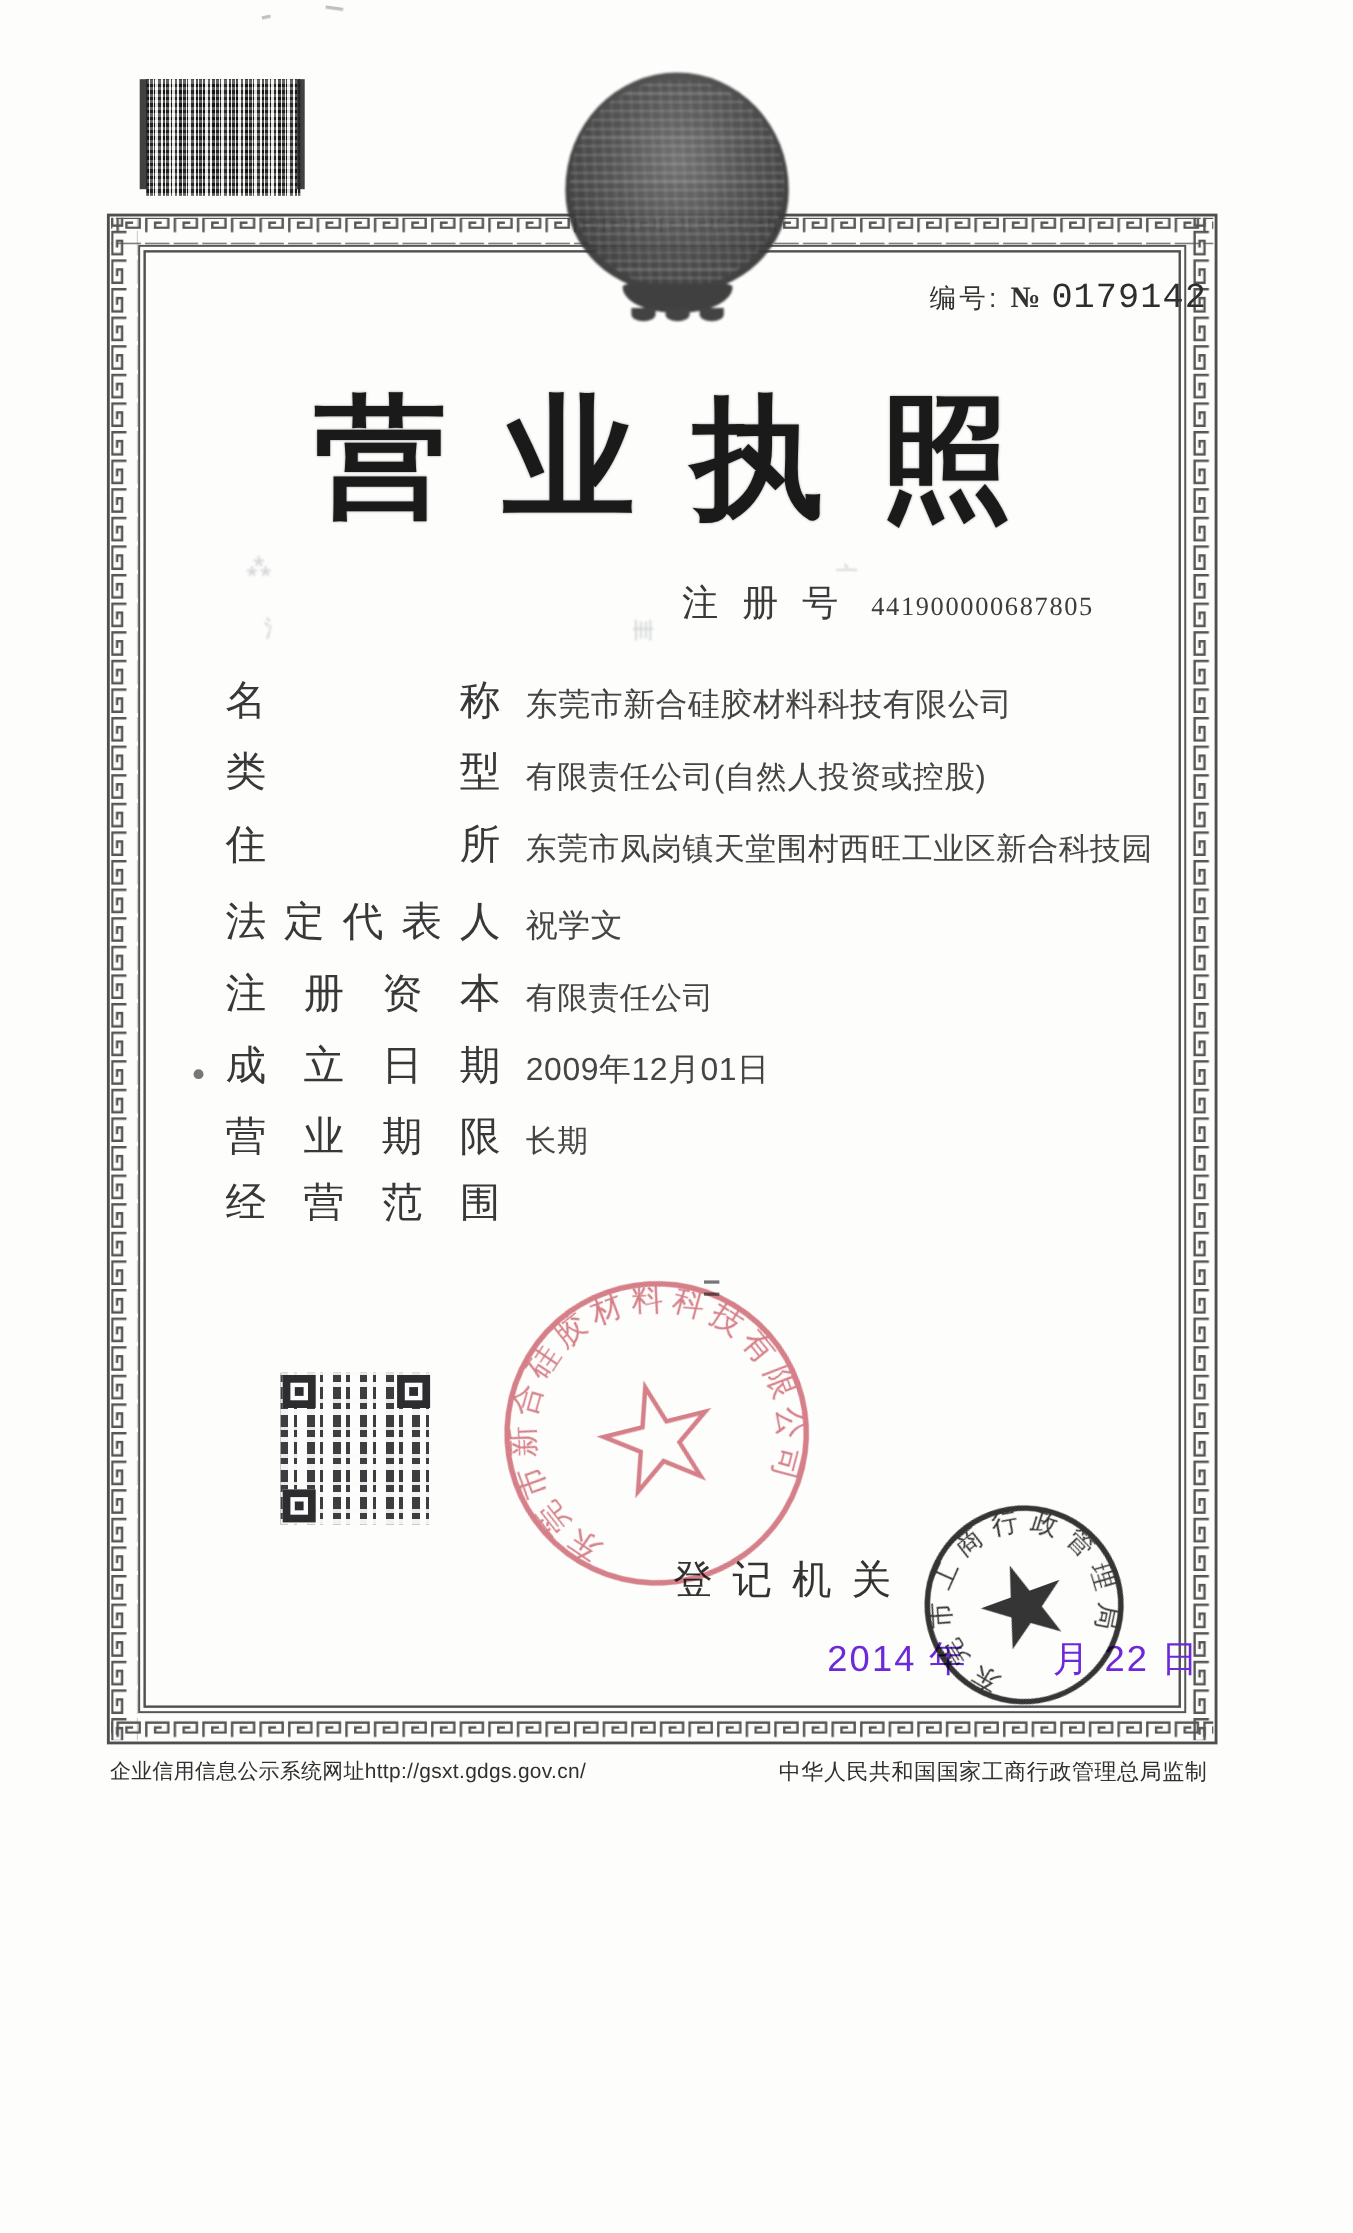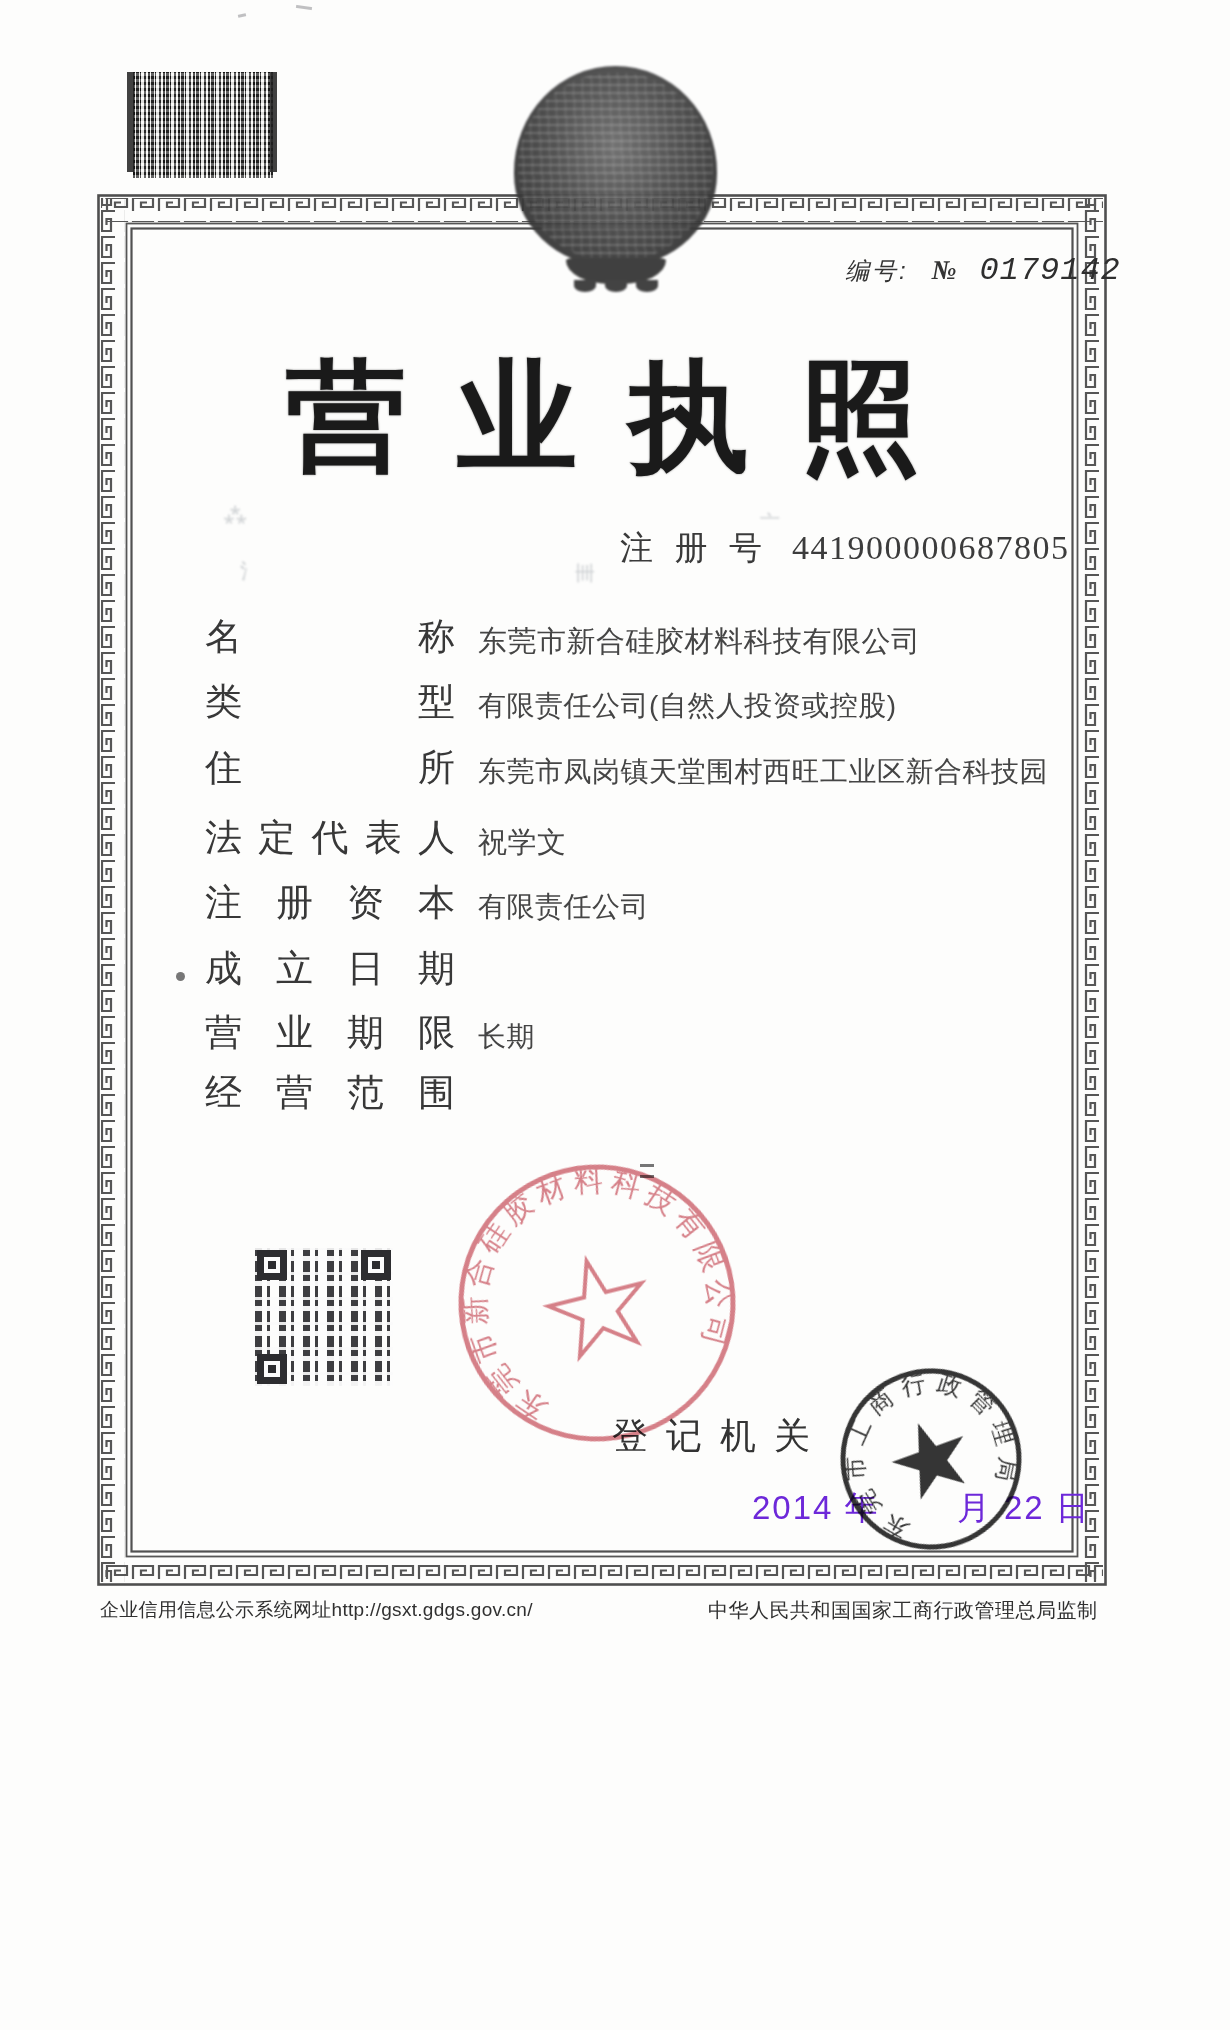--- a/index.html
+++ b/index.html
@@ -24,33 +24,33 @@
                repeating-linear-gradient(87deg, rgba(255,255,255,.07) 0 3px, transparent 3px 9px);}
   .emblem .base{position:absolute;left:58px;top:192px;width:100px;height:26px;background:#363636;
     border-radius:8% 8% 45% 45%/10% 10% 90% 90%;}
   .emblem .tassel{position:absolute;top:214px;width:22px;height:12px;background:#3a3a3a;border-radius:0 0 50% 50%;}
   .emblem .tassel.t1{left:66px}.emblem .tassel.t2{left:97px}.emblem .tassel.t3{left:128px}
 
   
   .frame-svg{position:absolute;left:0;top:0;z-index:1;}
 
   
-  .serial{position:absolute;left:845px;top:252px;z-index:3;color:#333;display:flex;align-items:baseline;gap:23px;font-style:italic;}
+  .serial{position:absolute;left:845px;top:252px;z-index:3;color:#333;display:flex;align-items:baseline;gap:10px;}
   .serial .lab{font-size:24px;letter-spacing:3px;}
   .serial .nosym{font-family:"Liberation Serif",serif;font-weight:bold;font-size:27px;}
   .serial .num{font-family:"Liberation Mono",monospace;font-size:32px;letter-spacing:1px;color:#2e2e2e;}
 
   .title{position:absolute;left:286px;top:350px;width:634px;z-index:3;
     display:flex;justify-content:space-between;
     font-size:120px;font-weight:bold;color:#1a1a1a;line-height:1.1;
     font-family:"Liberation Sans",sans-serif;text-shadow:0 0 2px rgba(25,25,25,.55);}
 
   .regno{position:absolute;left:620px;top:526px;z-index:3;display:flex;align-items:baseline;gap:30px;color:#3a3a3a;}
   .regno .lab{width:142px;font-size:33px;}
-  .regno .val{font-family:"Liberation Serif",serif;font-size:34px;letter-spacing:1.5px;color:#3c3c3c;}
+  .regno .val{font-family:"Liberation Serif",serif;font-size:24px;letter-spacing:1.5px;color:#3c3c3c;}
 
   .cjust{display:flex;justify-content:space-between;}
 
   .field-row{position:absolute;left:205px;z-index:3;width:865px;display:flex;}
   .field-label{width:250px;flex:0 0 250px;font-size:37px;color:#383838;line-height:46px;}
   .field-value{margin-left:23px;padding-top:9px;font-size:29px;color:#454545;letter-spacing:.5px;line-height:1.3;}
   .field-value.small{font-size:28px;}
   .field-value.scope{width:590px;font-size:24px;letter-spacing:0;padding-top:6px;line-height:1.33;text-align:justify;color:#474747;}
 
   .registrar{position:absolute;left:612px;top:1412px;width:198px;z-index:3;font-size:36px;color:#333;}
@@ -193,20 +193,21 @@
       </div>
     <div class="field-value small">有限责任公司</div>
   </div>
   <div class="field-row" style="top:946px">
     <div class="field-label cjust">
         <span>成</span>
         <span>立</span>
         <span>日</span>
         <span>期</span>
       </div>
+    <div class="field-value">2009年12月01日</div>
   </div>
   <div class="field-row" style="top:1010px">
     <div class="field-label cjust">
         <span>营</span>
         <span>业</span>
         <span>期</span>
         <span>限</span>
       </div>
     <div class="field-value small">长期</div>
   </div>

